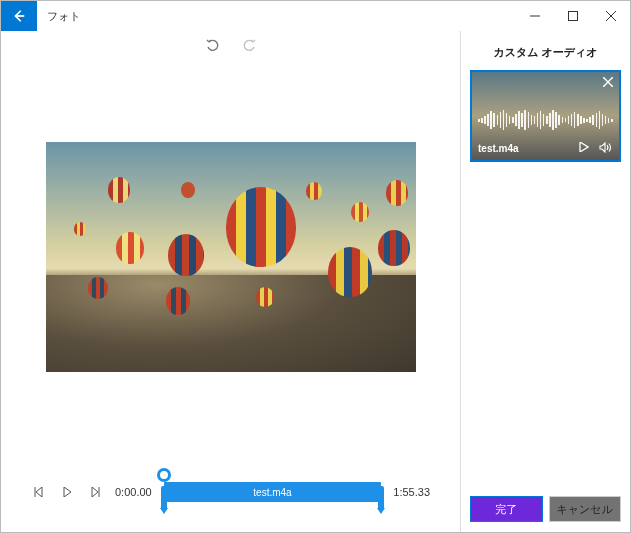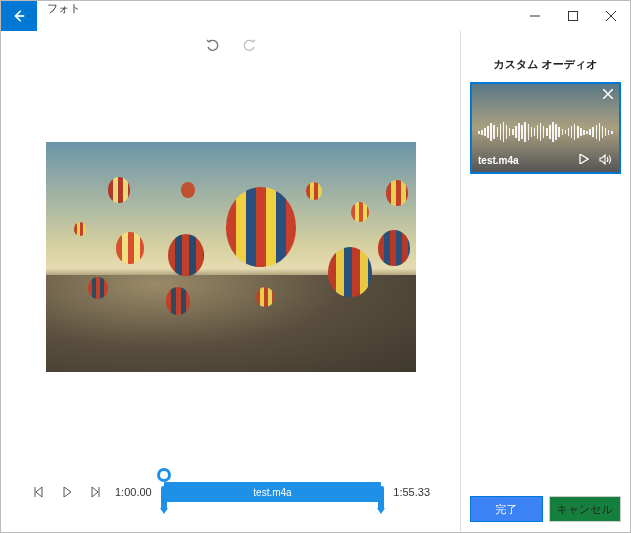--- a/index.html
+++ b/index.html
@@ -1,18 +1,18 @@
 <!DOCTYPE html>
 <html><head>
 <meta charset="utf-8">
 <style>
   * { box-sizing: border-box; margin: 0; padding: 0; }
   body { font-family: "Yu Gothic UI", "Segoe UI", sans-serif; background: #fff; }
   .window { width: 631px; height: 533px; border: 1px solid #bbb; position: relative; background: #fff; display: flex; flex-direction: column; }
-  .titlebar { height: 30px; display: flex; align-items: flex-start; background: #fff; }
+  .titlebar { height: 30px; display: flex; align-items: center; background: #fff; }
   .back-btn { width: 36px; height: 30px; background: #0078D4; color: #fff; display: flex; align-items: center; justify-content: center; font-size: 14px; }
   .app-title { font-size: 11px; color: #333; padding-left: 10px; }
   .win-controls { margin-left: auto; display: flex; }
   .win-btn { width: 38px; height: 30px; display: flex; align-items: center; justify-content: center; font-size: 12px; color: #333; }
   .content { flex: 1; display: flex; min-height: 0; }
   .main { flex: 1; display: flex; flex-direction: column; position: relative; padding: 0 10px; }
   .undo-redo { height: 30px; display: flex; justify-content: center; gap: 20px; color: #777; align-items: center; font-size: 14px; }
   .preview-wrap { flex: 1; display: flex; align-items: center; justify-content: center; padding: 10px 0 20px 0; }
   .preview { width: 370px; height: 230px; position: relative; overflow: hidden; }
   .sky { position: absolute; inset: 0; background: linear-gradient(to bottom, #6b94a8 0%, #d5d0a0 45%, #e6dbb0 55%, #8a7a5a 60%, #6a5e48 100%); }
@@ -38,33 +38,33 @@
   .time-lbl { font-size:11px; color:#333; }
   .track-holder { flex:1; position:relative; height:32px; }
   .track-rail { position:absolute; left:0; right:0; top:14px; height:4px; background:#ddd; border-radius:2px; }
   .clip { position:absolute; left:0; right:0; top:6px; height:20px; background:#1E90E8; border-radius:1px; color:#fff; font-size:10px; display:flex; align-items:center; justify-content:center; }
   .clip-handle { position:absolute; width:6px; height:24px; top:4px; background:#1E90E8; }
   .clip-handle.left { left:-3px; border-radius:2px 0 0 2px; }
   .clip-handle.right { right:-3px; border-radius:0 2px 2px 0; }
   .clip-handle::after { content:''; position:absolute; left:-1px; top:22px; width:0; height:0; border-left:4px solid transparent; border-right:4px solid transparent; border-top:6px solid #1E90E8; }
   .playhead { position:absolute; left:0; top:-8px; width:14px; height:14px; border-radius:50%; background:#fff; border:3px solid #1E90E8; transform:translateX(-50%); }
   .sidebar { width:170px; border-left:1px solid #ddd; display:flex; flex-direction:column; padding:10px 9px; }
-  .panel-title { font-size:11px; font-weight:600; text-align:center; color:#222; margin:16px 0 10px 0; }
+  .panel-title { font-size:11px; font-weight:600; text-align:center; color:#222; margin:4px 0 10px 0; }
   .add-btn { background:#0078D4; color:#fff; font-size:10px; height:28px; display:flex; align-items:center; justify-content:center; gap:4px; margin-bottom:10px; }
   .audio-card { border:2px solid #0078D4; height:92px; position:relative; overflow:hidden; }
   .ac-bg { position:absolute; inset:0; background: linear-gradient(to bottom,#5a7886 0%, #aaa080 50%, #555 100%); }
   .ac-wave { position:absolute; left:6px; right:6px; top:38px; height:20px; display:flex; align-items:center; justify-content:space-between; }
   .wbar { width:1.5px; background:rgba(255,255,255,0.9); }
   .ac-close { position:absolute; top:4px; right:6px; color:#fff; font-size:12px; }
   .ac-bottom { position:absolute; left:6px; right:6px; bottom:5px; display:flex; align-items:center; color:#fff; font-size:10px; font-weight:600; }
   .ac-ctrl { margin-left:auto; display:flex; gap:10px; font-size:11px; }
   .footer-btns { margin-top:auto; display:flex; gap:6px; }
   .f-btn { flex:1; height:26px; font-size:11px; display:flex; align-items:center; justify-content:center; border:1px solid #ccc; }
-  .f-btn.primary { background:#3b82f6; color:#fff; border-color:#0078D4; }
-  .f-btn.secondary { background:#15803d; color:#222; }
+  .f-btn.primary { background:#6d28d9; color:#fff; border-color:#0078D4; }
+  .f-btn.secondary { background:#737373; color:#222; }
 </style>
 </head>
 <body>
 
 <div class="window">
   <div class="titlebar">
     <div class="back-btn">
       <svg width="14" height="14" viewBox="0 0 16 16">
           <path d="M10 2 L4 8 L10 14" stroke="#fff" stroke-width="2" fill="none"></path>
           <path d="M4 8 H14" stroke="#fff" stroke-width="2"></path>
@@ -142,21 +142,21 @@
             <svg width="10" height="10">
                 <path d="M2 0 L9 5 L2 10 Z" fill="none" stroke="#555"></path>
               </svg>
           </div>
           <div class="pb-btn">
             <svg width="10" height="10">
                 <path d="M2 0 L8 5 L2 10 Z" fill="none" stroke="#555"></path>
                 <line x1="9" y1="0" x2="9" y2="10" stroke="#555"></line>
               </svg>
           </div>
-          <div class="time-lbl">1:00.00</div>
+          <div class="time-lbl">0:00.00</div>
           <div class="track-holder">
             <div class="track-rail"></div>
             <div class="clip">
               <span>test.m4a</span>
               <div class="clip-handle left"></div>
               <div class="clip-handle right"></div>
             </div>
             <div class="playhead"></div>
           </div>
           <div class="time-lbl">1:55.33</div>

